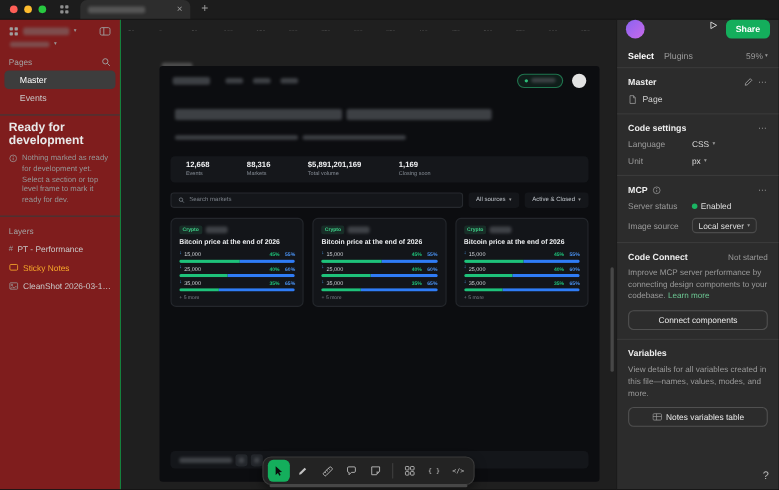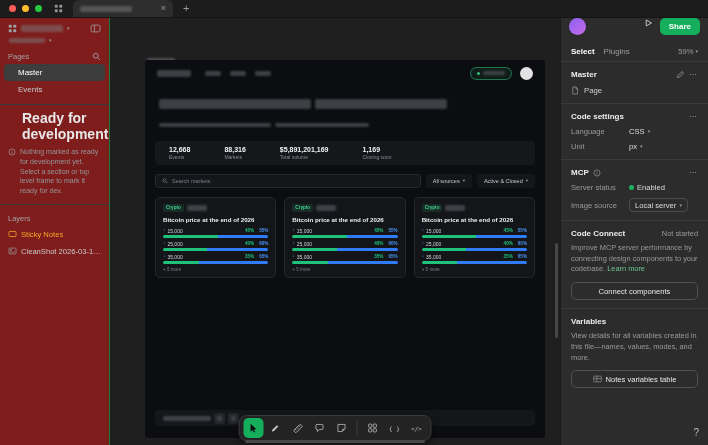--- a/index.html
+++ b/index.html
@@ -27,21 +27,21 @@
   
   .left-panel{flex:0 0 110px;background:#7f1d1d;display:flex;flex-direction:column;border-right:1px solid #15803d;overflow:hidden}
   .lp-top{padding:6px 8px 2px}
   .lp-row1,.lp-row2{display:flex;align-items:center;gap:4px}
   .lp-row2{margin-top:5px;padding-left:1px}
   .lp-icon{color:#9f9f9f;display:flex}
   .lp-header{display:flex;align-items:center;padding:7px 8px 3px;color:#a3a3a3;font-size:7.5px}
   .page-row{height:17px;display:flex;align-items:center;padding-left:14px;margin:0 4px;border-radius:4px;color:#c9c9c9;font-size:8px}
   .page-row.active{background:#3d3d3d;color:#fff}
   .lp-divider{border-top:1px solid #3a3a3a;margin:6px 0 2px}
-  .ready-title{padding:3px 22px 1px;color:#e8e8e8;font-weight:700;font-size:14px}
+  .ready-title{padding:3px 8px 1px;color:#e8e8e8;font-weight:700;font-size:11px}
   .ready-body{display:flex;gap:4px;padding:4px 8px 2px;color:#969696;font-size:7px;line-height:1.4}
   .layer-row{height:17px;display:flex;align-items:center;gap:4px;padding:0 8px;color:#c9c9c9;font-size:7.6px;white-space:nowrap}
   .layer-row .lbl{overflow:hidden;text-overflow:ellipsis}
   .layer-sticky,.layer-sticky .lbl{color:#f7a82a}
   .layer-icon{color:#9a9a9a;display:flex;font-size:7px;flex:0 0 auto}
 
   
   .canvas{flex:1;position:relative;background:#1f1f1f;overflow:hidden}
   .ruler-top{position:absolute;top:0;left:5px;right:0;height:10px;white-space:nowrap;overflow:hidden}
   .ruler-top span{display:inline-block;width:29.5px;font-size:5px;color:#6a6a6a;line-height:10px}
@@ -201,20 +201,24 @@
               <circle cx="6" cy="3.6" r=".7" fill="currentColor" stroke="none"></circle>
             </svg>
         </span>
         <span>Nothing marked as ready for development yet. Select a section or top level frame to mark it ready for dev.</span>
       </div>
 
       <div class="lp-divider"></div>
       <div class="lp-header">
         <span>Layers</span>
       </div>
+      <div class="layer-row">
+        <span class="layer-icon">#</span>
+        <span class="lbl">PT - Performance</span>
+      </div>
       <div class="layer-row layer-sticky">
         <span class="layer-icon" style="color:#f7a82a">
           <svg width="9" height="8" viewBox="0 0 14 12" fill="none" stroke="currentColor" stroke-width="1.2">
               <rect x="1.5" y="2" width="11" height="8" rx="1.5"></rect>
             </svg>
         </span>
         <span class="lbl">Sticky Notes</span>
       </div>
       <div class="layer-row">
         <span class="layer-icon">

